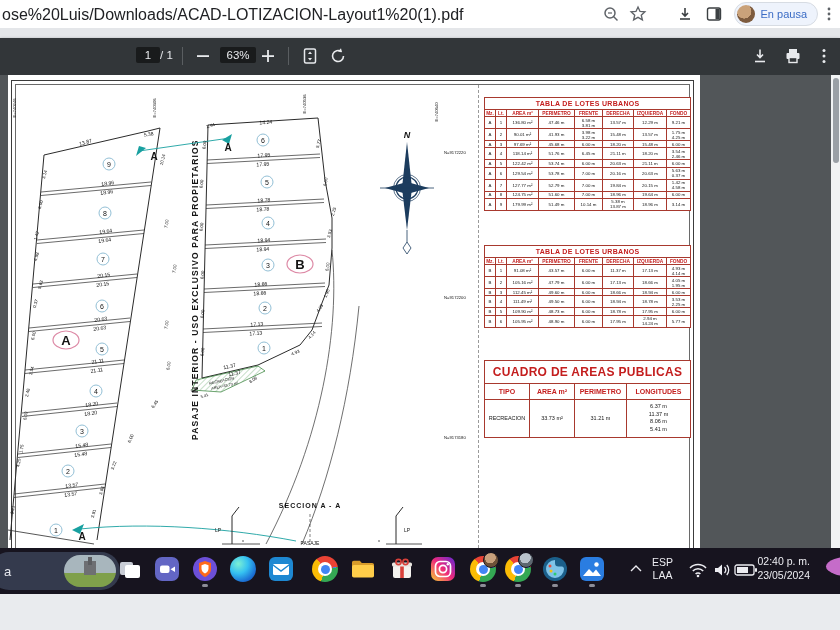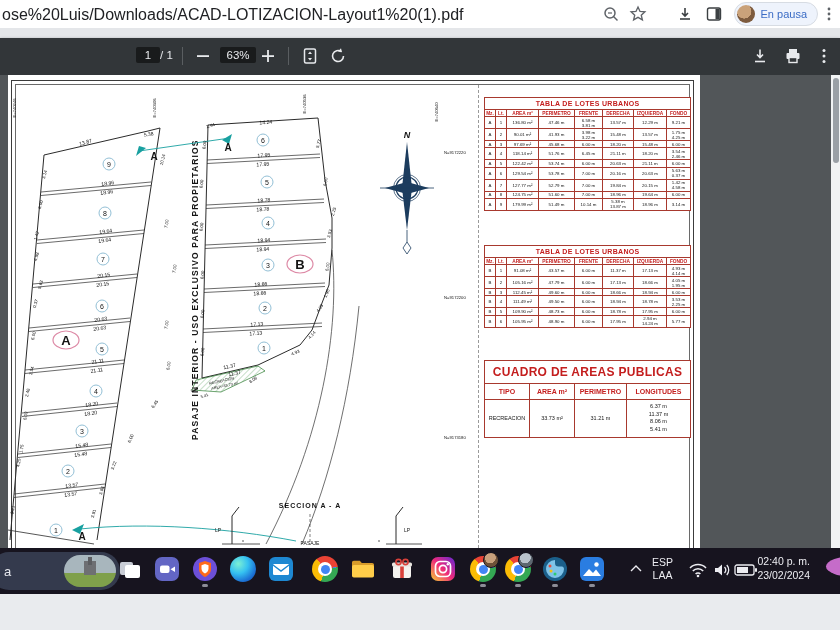--- a/index.html
+++ b/index.html
@@ -707,17 +707,17 @@
   <path d="M3 7v4h3l4 3.5v-11L6 7z" fill="#ececf1"></path>
   <path d="M12.5 6a4.5 4.5 0 0 1 0 6M14.8 4a7.5 7.5 0 0 1 0 10" fill="none" stroke="#ececf1" stroke-width="1.3"></path>
 </svg>
 <svg class="tray" style="position:absolute;left:734px;top:563px" width="24" height="14" viewBox="0 0 24 14">
   <rect x="1" y="2" width="19" height="10" rx="2" fill="none" stroke="#ececf1" stroke-width="1.3"></rect>
   <rect x="21" y="5" width="2" height="4" rx="1" fill="#ececf1"></rect>
   <rect x="3" y="4" width="11" height="6" fill="#ececf1"></rect>
 </svg>
 <div class="tray clock">
   <div>02:40 p. m.</div>
-  <div>23/02/2024</div>
+  <div>23/05/2024</div>
 </div>
 <div class="badge">25</div>
 
 <div class="bottom-strip"></div>
 
 </body></html>

